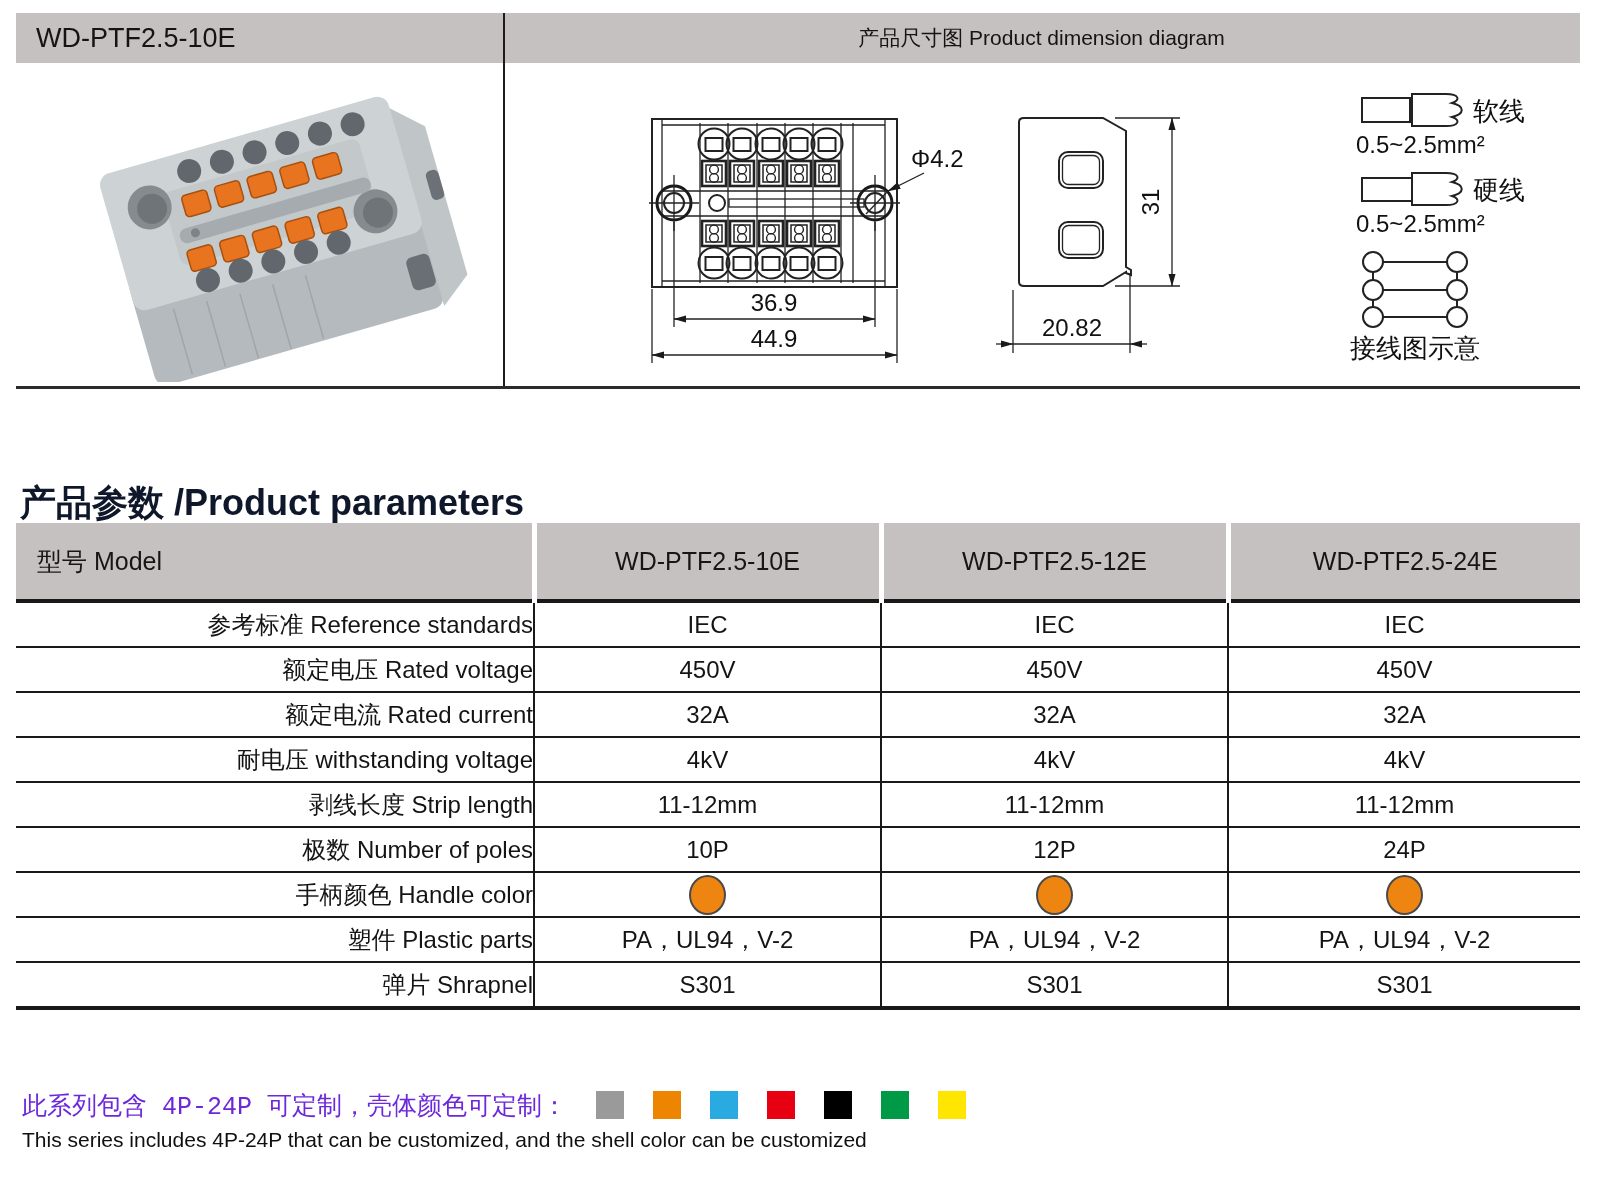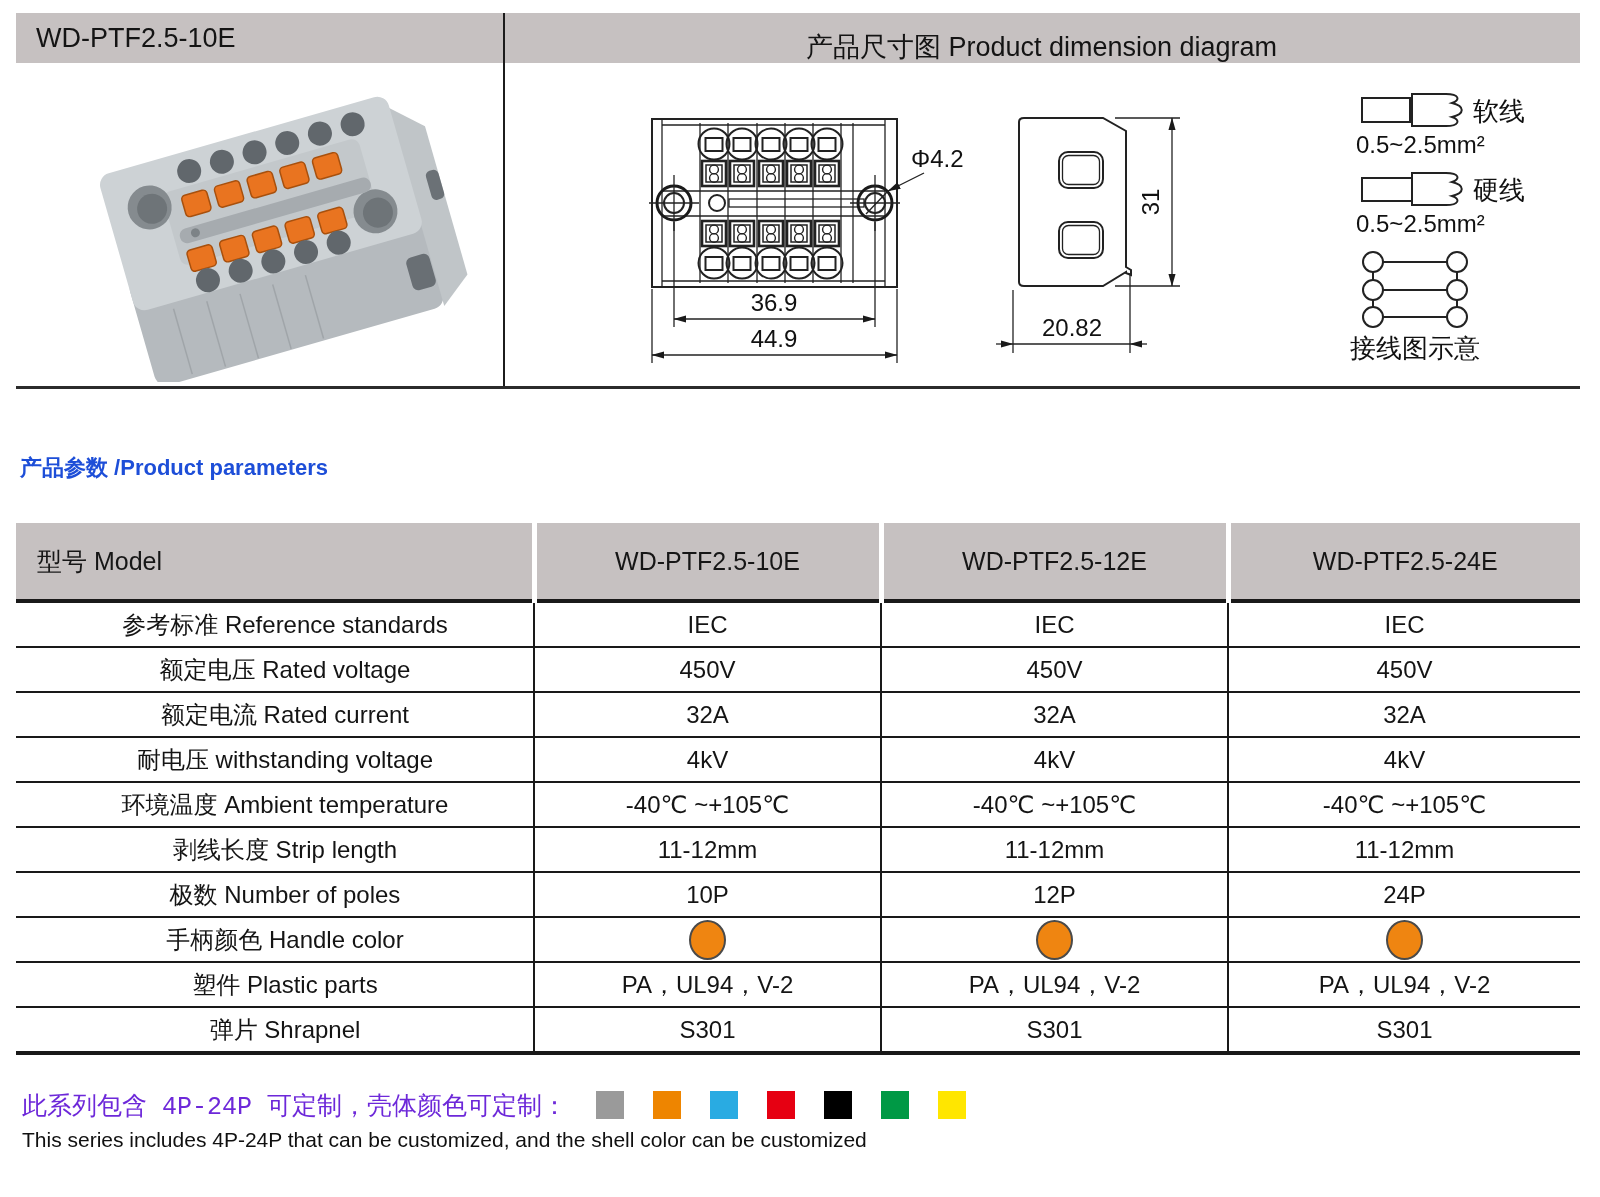--- a/index.html
+++ b/index.html
@@ -7,41 +7,41 @@
     width:1600px;height:1197px;position:relative;background:#ffffff;
     font-family:"Liberation Sans","DejaVu Sans",sans-serif;color:#111;
     overflow:hidden;
   }
   .abs{position:absolute;}
 
   
   .topbar{left:16px;top:13px;width:1564px;height:50px;background:#c6c1c1;}
   .topbar-left{left:36px;top:13px;height:50px;line-height:50px;font-size:27px;color:#141414;}
   .topbar-right{left:503px;top:13px;width:1077px;height:66px;line-height:50px;
-                text-align:center;font-size:27px;color:#141414;margin-top:9px;}
+                text-align:center;font-size:21px;color:#141414;}
   .vdivider{left:503px;top:13px;width:2px;height:375px;background:#1c1c1c;}
   .hrule{left:16px;top:386px;width:1564px;height:3px;background:#2b2b2b;}
 
   
-  .section-title{left:20px;top:453px;font-size:22px;font-weight:bold;color:#1d4ed8;}
+  .section-title{left:20px;top:479px;font-size:36px;font-weight:bold;color:#0f172a;}
 
   
   .tablewrap{left:16px;top:523px;width:1564px;}
   table.params{border-collapse:collapse;table-layout:fixed;width:1564px;}
   table.params th{
     background:#c6c1c1;font-weight:400;font-size:25px;color:#161616;
     height:56px;text-align:center;padding:10px;border-bottom:4px solid #191919;
   }
   table.params th:first-child{text-align:left;padding-left:21px;}
   table.params th:not(:first-child){border-left:5px solid #ffffff;}
   table.params td{
     font-size:24px;color:#141414;height:43px;padding:0;text-align:center;
     border-bottom:2px solid #191919;white-space:nowrap;overflow:hidden;
   }
-  table.params td.lab{text-align:center;padding-left:21px;}
+  table.params td.lab{text-align:right;padding-left:21px;}
   table.params td:not(:first-child){border-left:2px solid #191919;}
   table.params tr:last-child td{border-bottom:4px solid #191919;}
   .dot{display:inline-block;width:33px;height:36px;border-radius:50%;
        border:2px solid #4a4a4a;vertical-align:middle;}
 
   
   .note-zh{left:22px;top:1088px;font-size:25px;color:#6d28d9;height:40px;line-height:40px;font-family:Liberation Mono, monospace;}
   .note-en{left:22px;top:1128px;font-size:21px;color:#101010;}
   .sw{display:inline-block;width:28px;height:28px;margin-left:29px;vertical-align:-5px;}
   .sw:first-of-type{margin-left:14px;}
@@ -296,26 +296,20 @@
         <td>32A</td>
         <td>32A</td>
       </tr>
       <tr>
         <td class="lab">耐电压 withstanding voltage</td>
         <td>4kV</td>
         <td>4kV</td>
         <td>4kV</td>
       </tr>
       <tr>
-        <td class="lab">环境温度 Ambient temperature</td>
-        <td>-40℃ ~+105℃</td>
-        <td>-40℃ ~+105℃</td>
-        <td>-40℃ ~+105℃</td>
-      </tr>
-      <tr>
         <td class="lab">剥线长度 Strip length</td>
         <td>11-12mm</td>
         <td>11-12mm</td>
         <td>11-12mm</td>
       </tr>
       <tr>
         <td class="lab">极数 Number of poles</td>
         <td>10P</td>
         <td>12P</td>
         <td>24P</td>

